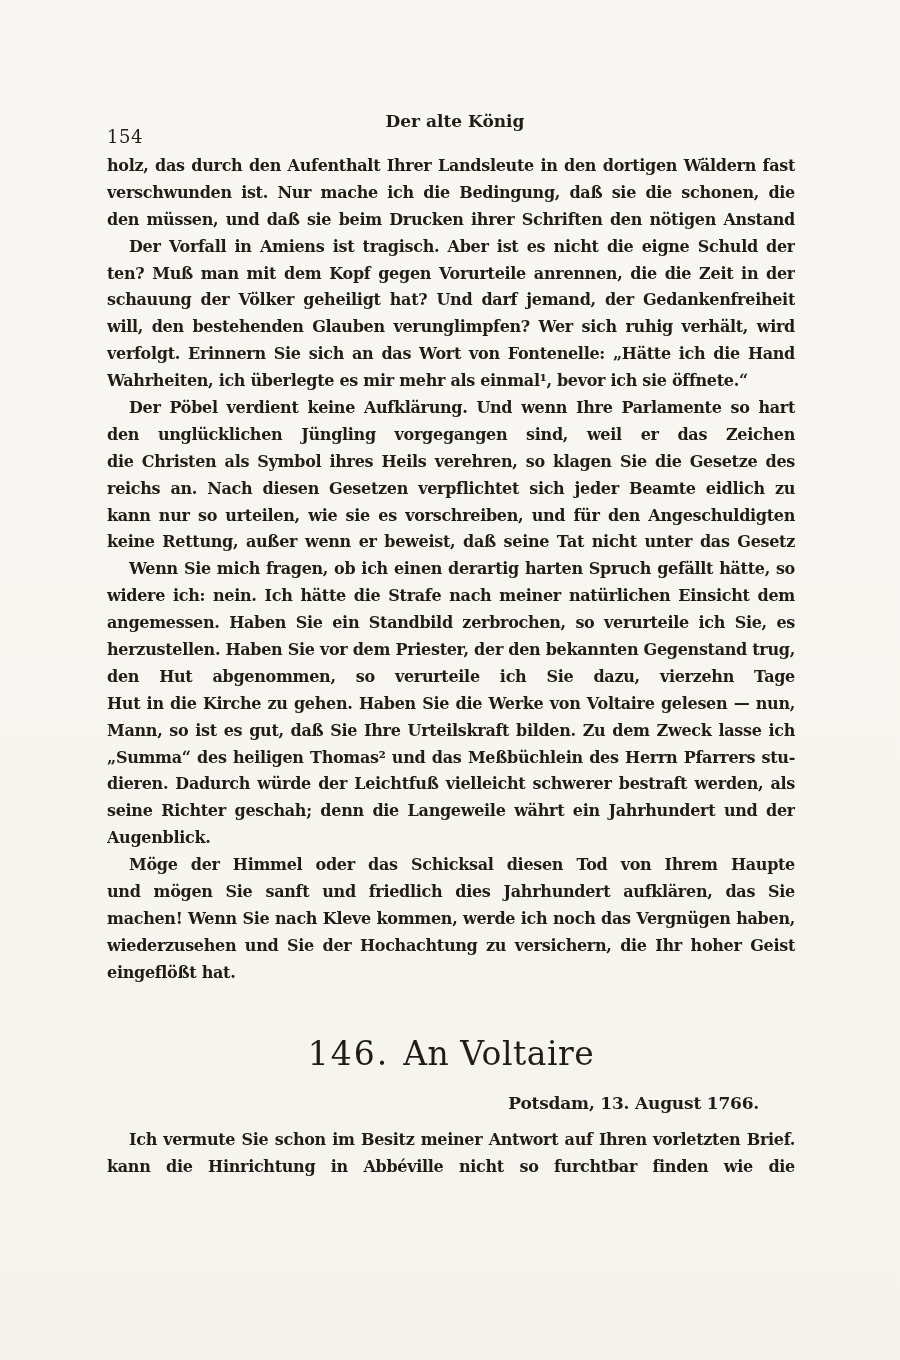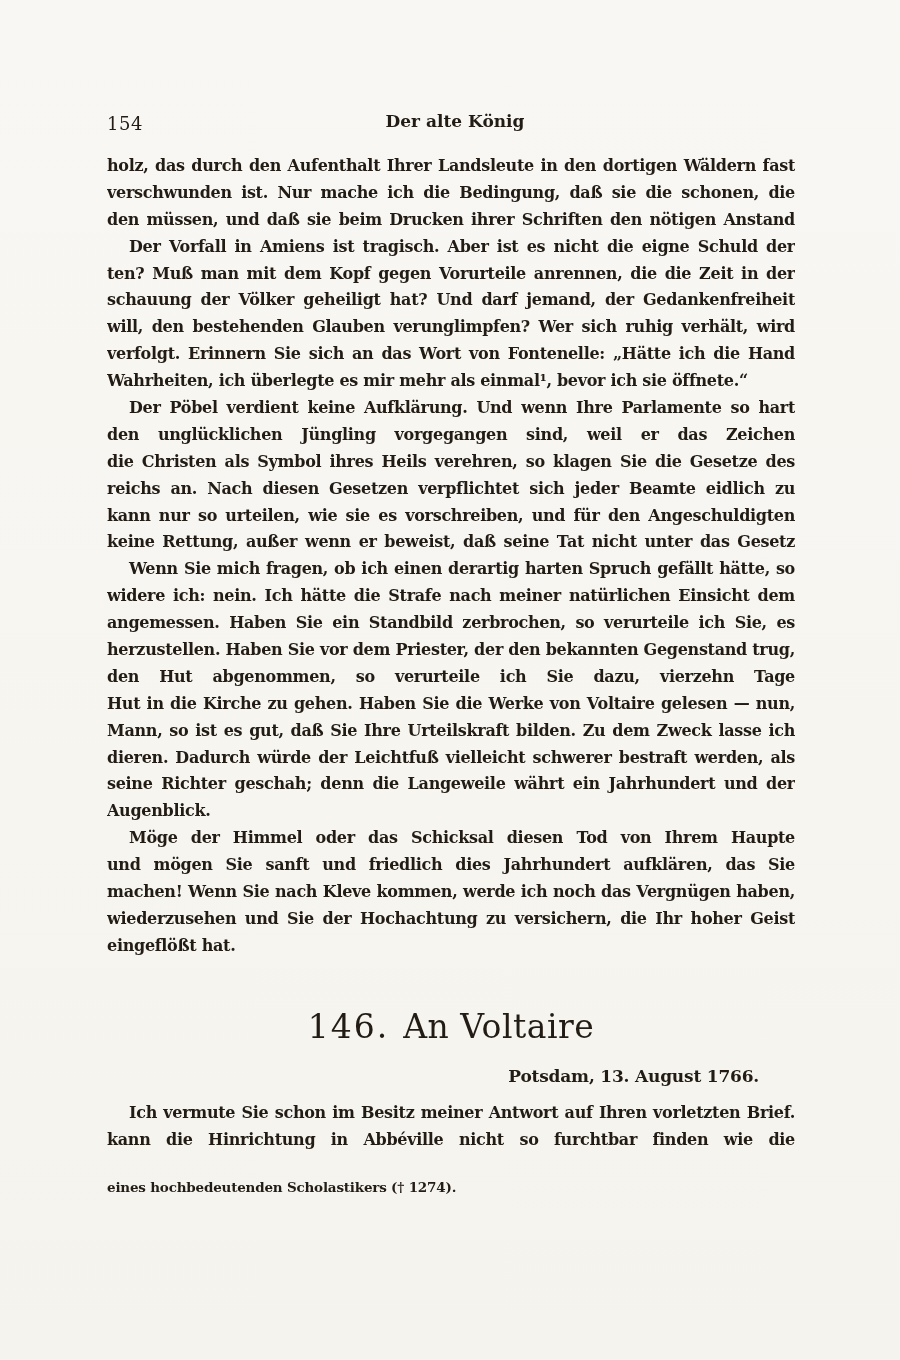--- a/index.html
+++ b/index.html
@@ -15,21 +15,21 @@
     background: linear-gradient(180deg, #f8f7f3 0%, #f6f5f0 60%, #f4f3ee 100%);
     color: #221c15;
   }
   
   .running-head {
     position: absolute;
     top: 111px; left: 107px; width: 688px; height: 24px;
     font-size: 17px;
   }
   .page-number {
-    position: absolute; left: 0; top: 2px;
+    position: absolute; left: 0; top: 15px;
     font-size: 18px; letter-spacing: 0.5px;
   }
   .running-title {
     position: absolute; left: 8px; right: 0; top: 0;
     text-align: center; font-weight: bold; font-size: 17px;
   }
   
   .text-column {
     position: absolute;
     top: 153px; left: 107px; width: 688px;
@@ -116,20 +116,21 @@
     </div>
 
     <div class="para">
       <div class="line indent">Wenn Sie mich fragen, ob ich einen derartig harten Spruch gefällt hätte, so er-</div>
       <div class="line">widere ich: nein. Ich hätte die Strafe nach meiner natürlichen Einsicht dem Delikt</div>
       <div class="line">angemessen. Haben Sie ein Standbild zerbrochen, so verurteile ich Sie, es wieder-</div>
       <div class="line">herzustellen. Haben Sie vor dem Priester, der den bekannten Gegenstand trug, nicht</div>
       <div class="line">den Hut abgenommen, so verurteile ich Sie dazu, vierzehn Tage hintereinander ohne</div>
       <div class="line">Hut in die Kirche zu gehen. Haben Sie die Werke von Voltaire gelesen — nun, junger</div>
       <div class="line">Mann, so ist es gut, daß Sie Ihre Urteilskraft bilden. Zu dem Zweck lasse ich Sie die</div>
+      <div class="line">„Summa“ des heiligen Thomas² und das Meßbüchlein des Herrn Pfarrers stu-</div>
       <div class="line">dieren. Dadurch würde der Leichtfuß vielleicht schwerer bestraft werden, als es durch</div>
       <div class="line">seine Richter geschah; denn die Langeweile währt ein Jahrhundert und der Tod einen</div>
       <div class="line par-end">Augenblick.</div>
     </div>
 
     <div class="para">
       <div class="line indent">Möge der Himmel oder das Schicksal diesen Tod von Ihrem Haupte abwenden</div>
       <div class="line">und mögen Sie sanft und friedlich dies Jahrhundert aufklären, das Sie berühmt</div>
       <div class="line">machen! Wenn Sie nach Kleve kommen, werde ich noch das Vergnügen haben, Sie</div>
       <div class="line">wiederzusehen und Sie der Hochachtung zu versichern, die Ihr hoher Geist mir stets</div>
@@ -141,17 +142,16 @@
     </div>
 
     <div class="dateline">Potsdam, 13. August 1766.</div>
 
     <div class="para letter-body">
       <div class="line indent">Ich vermute Sie schon im Besitz meiner Antwort auf Ihren vorletzten Brief. Ich</div>
       <div class="line">kann die Hinrichtung in Abbéville nicht so furchtbar finden wie die ungerechte Bestra-</div>
     </div>
 
     <div class="footnote">
-      <div class="line par-end">eines hochbedeutenden Scholastikers († 1274).</div>
     </div>
 
   </div>
 </div>
 
 </body></html>

